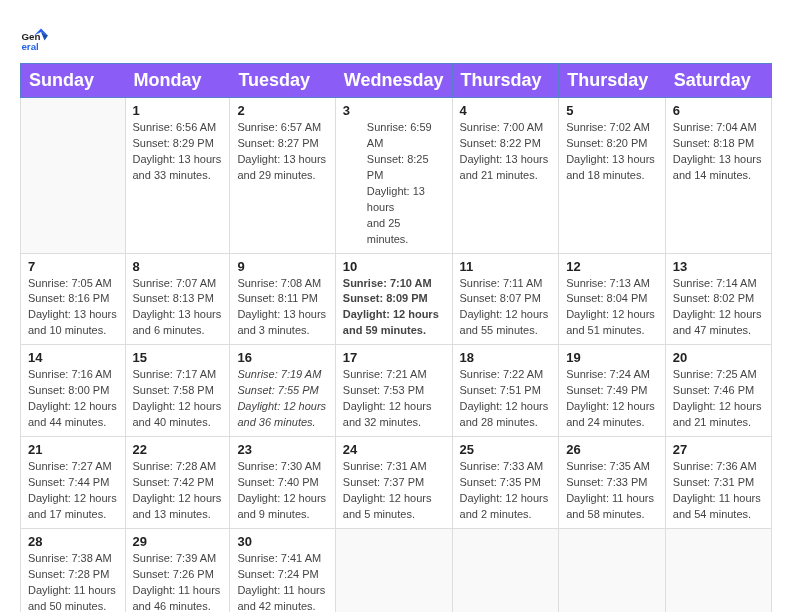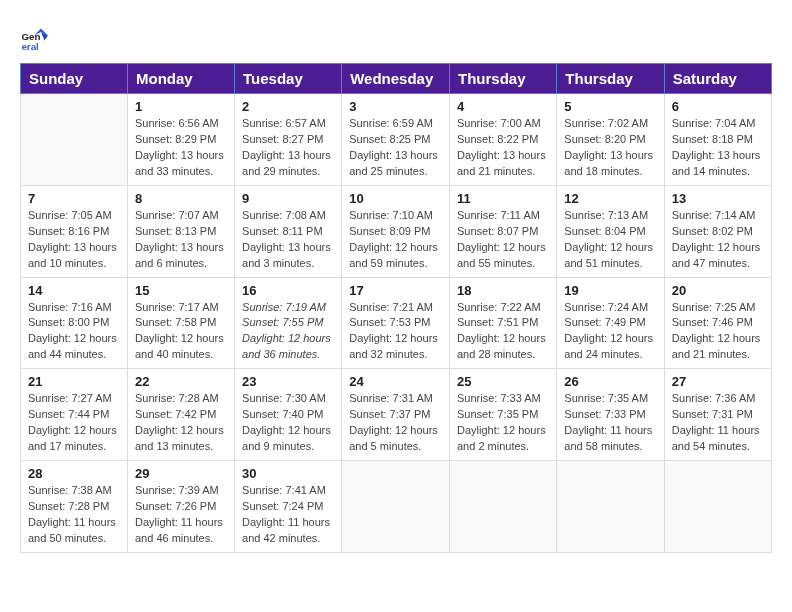--- a/index.html
+++ b/index.html
@@ -47,25 +47,25 @@
     .location {
       font-size: 15px;
       color: #444;
     }
     .calendar {
       width: 100%;
       border-collapse: collapse;
       border: 1px solid #ccc;
     }
     .calendar th {
-      background-color: #4c1d95;
+      background-color: #8b5cf6;
       color: #fff;
       text-align: left;
       padding: 6px 8px;
-      font-size: 15px;
+      font-size: 18px;
       font-weight: bold;
       border: 1px solid #5580d0;
     }
     .calendar td {
       vertical-align: top;
       padding: 5px 7px;
       border: 1px solid #ddd;
       font-size: 10.5px;
       color: #333;
       width: 108px;
@@ -135,21 +135,21 @@
         </td>
         <td>
           <div class="day-number">2</div>
           <div class="day-info" style="white-space: pre-line;">Sunrise: 6:57 AM
 Sunset: 8:27 PM
 Daylight: 13 hours
 and 29 minutes.</div>
         </td>
         <td>
           <div class="day-number">3</div>
-          <div class="day-info" style="white-space: pre-line;">Sunrise: 6:59 AM
+          <div class="day-info" style="white-space: pre-line; margin-left: 24px;">Sunrise: 6:59 AM
 Sunset: 8:25 PM
 Daylight: 13 hours
 and 25 minutes.</div>
         </td>
         <td>
           <div class="day-number">4</div>
           <div class="day-info" style="white-space: pre-line;">Sunrise: 7:00 AM
 Sunset: 8:22 PM
 Daylight: 13 hours
 and 21 minutes.</div>
@@ -186,21 +186,21 @@
         </td>
         <td>
           <div class="day-number">9</div>
           <div class="day-info" style="white-space: pre-line;">Sunrise: 7:08 AM
 Sunset: 8:11 PM
 Daylight: 13 hours
 and 3 minutes.</div>
         </td>
         <td>
           <div class="day-number">10</div>
-          <div class="day-info" style="white-space: pre-line;">Sunrise: 7:10 AM
+          <div class="day-info" style="white-space: pre-line; font-weight: bold;">Sunrise: 7:10 AM
 Sunset: 8:09 PM
 Daylight: 12 hours
 and 59 minutes.</div>
         </td>
         <td>
           <div class="day-number">11</div>
           <div class="day-info" style="white-space: pre-line;">Sunrise: 7:11 AM
 Sunset: 8:07 PM
 Daylight: 12 hours
 and 55 minutes.</div>

